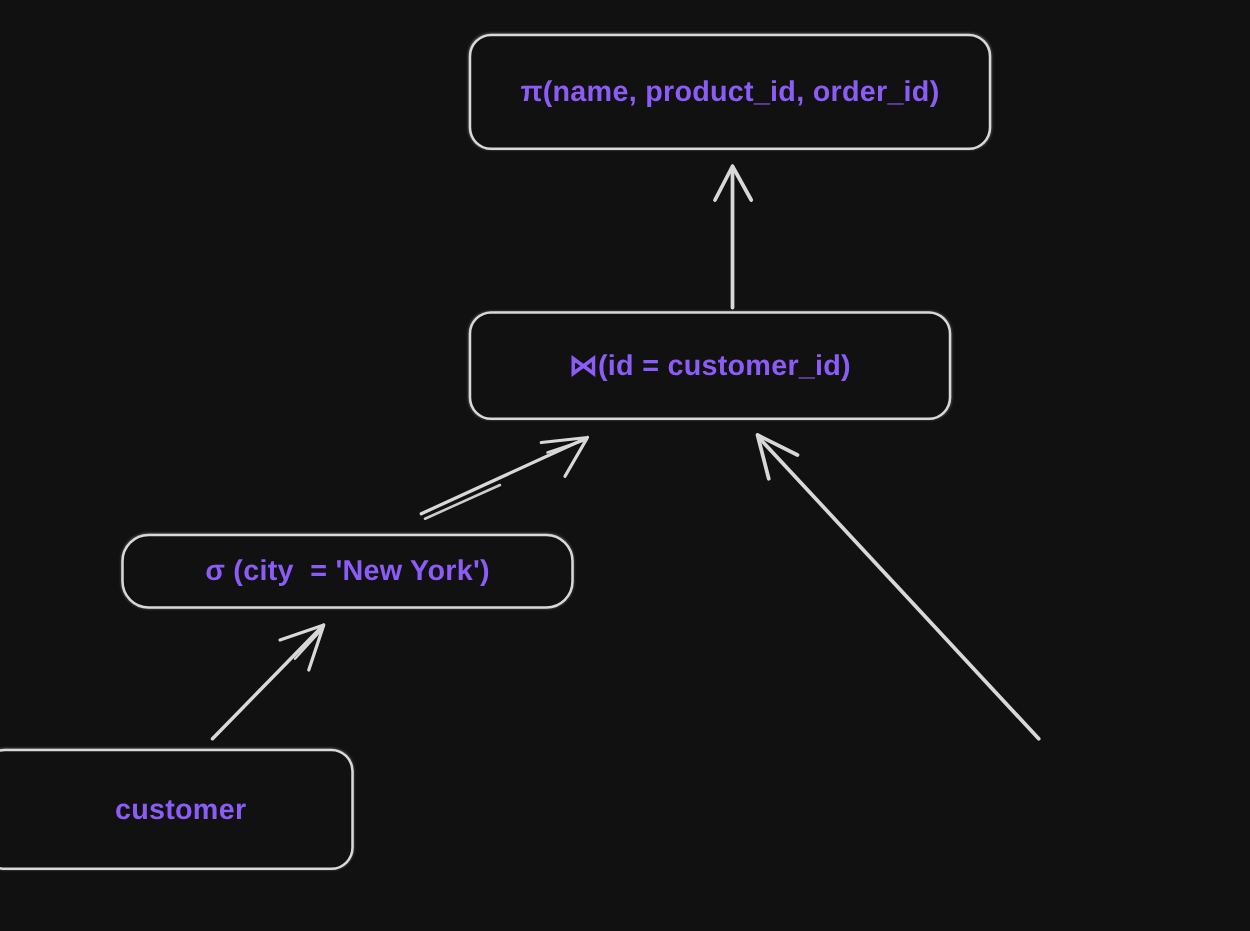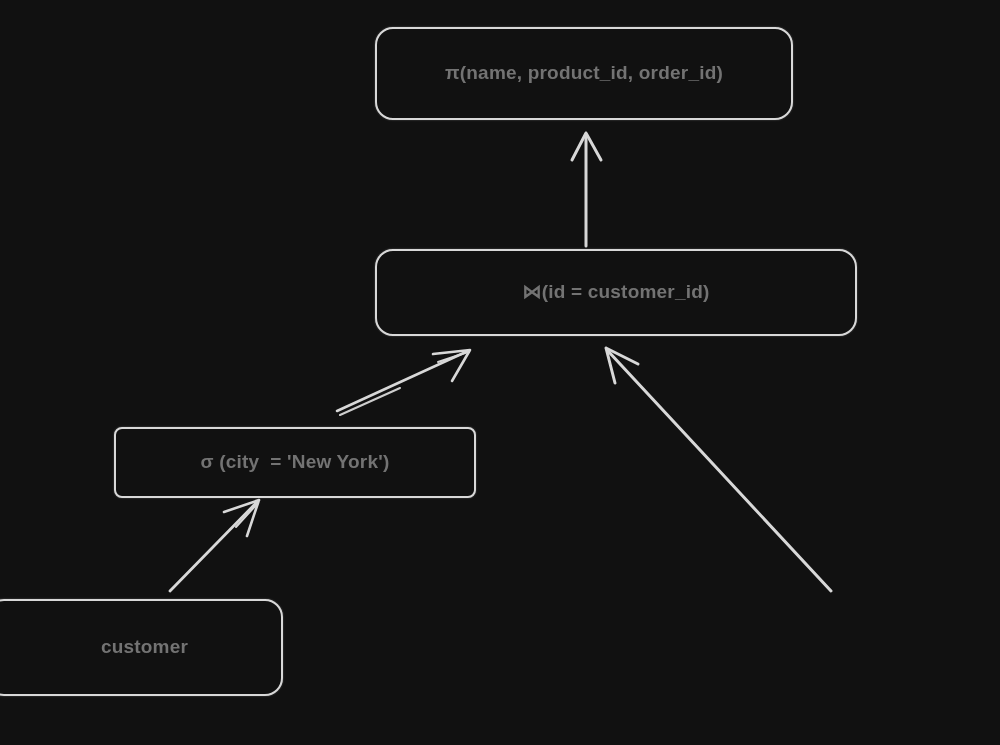--- a/index.html
+++ b/index.html
@@ -30,32 +30,32 @@
     box-sizing: border-box;
     border: 2.5px solid #d8d8d8;
     border-radius: 18px;
     background: #111111;
     display: flex;
     align-items: center;
     justify-content: center;
     box-shadow: 0 0 2px rgba(255,255,255,0.30);
   }
   .node-label {
-    color: #737373;
-    font-size: 19px;
+    color: #8b5cf6;
+    font-size: 23px;
     font-weight: 700;
     letter-spacing: 0.2px;
     white-space: pre;
     text-align: left;
     line-height: 1.1;
   }
   
   #node-project { left: 375px;  top: 27px;  width: 418px; height: 93px; }
-  #node-join    { left: 375px;  top: 249px; width: 482px; height: 87px; }
-  #node-select  { left: 114px;   top: 427px; width: 362px; height: 71px; border-radius: 8px; }
+  #node-join    { left: 375px;  top: 249px; width: 386px; height: 87px; }
+  #node-select  { left: 97px;   top: 427px; width: 362px; height: 60px; border-radius: 22px; }
   #node-customer{ left: -14px;  top: 599px; width: 297px; height: 97px; }
   #node-orders  { left: 708px;  top: 593px; width: 262px; height: 89px; }
   #node-customer .node-label { padding-left: 20px; }
 </style>
 </head>
 <body>
 
 <div id="canvas">
 
   <svg class="edge-layer" viewBox="0 0 1000 745" xmlns="http://www.w3.org/2000/svg">

